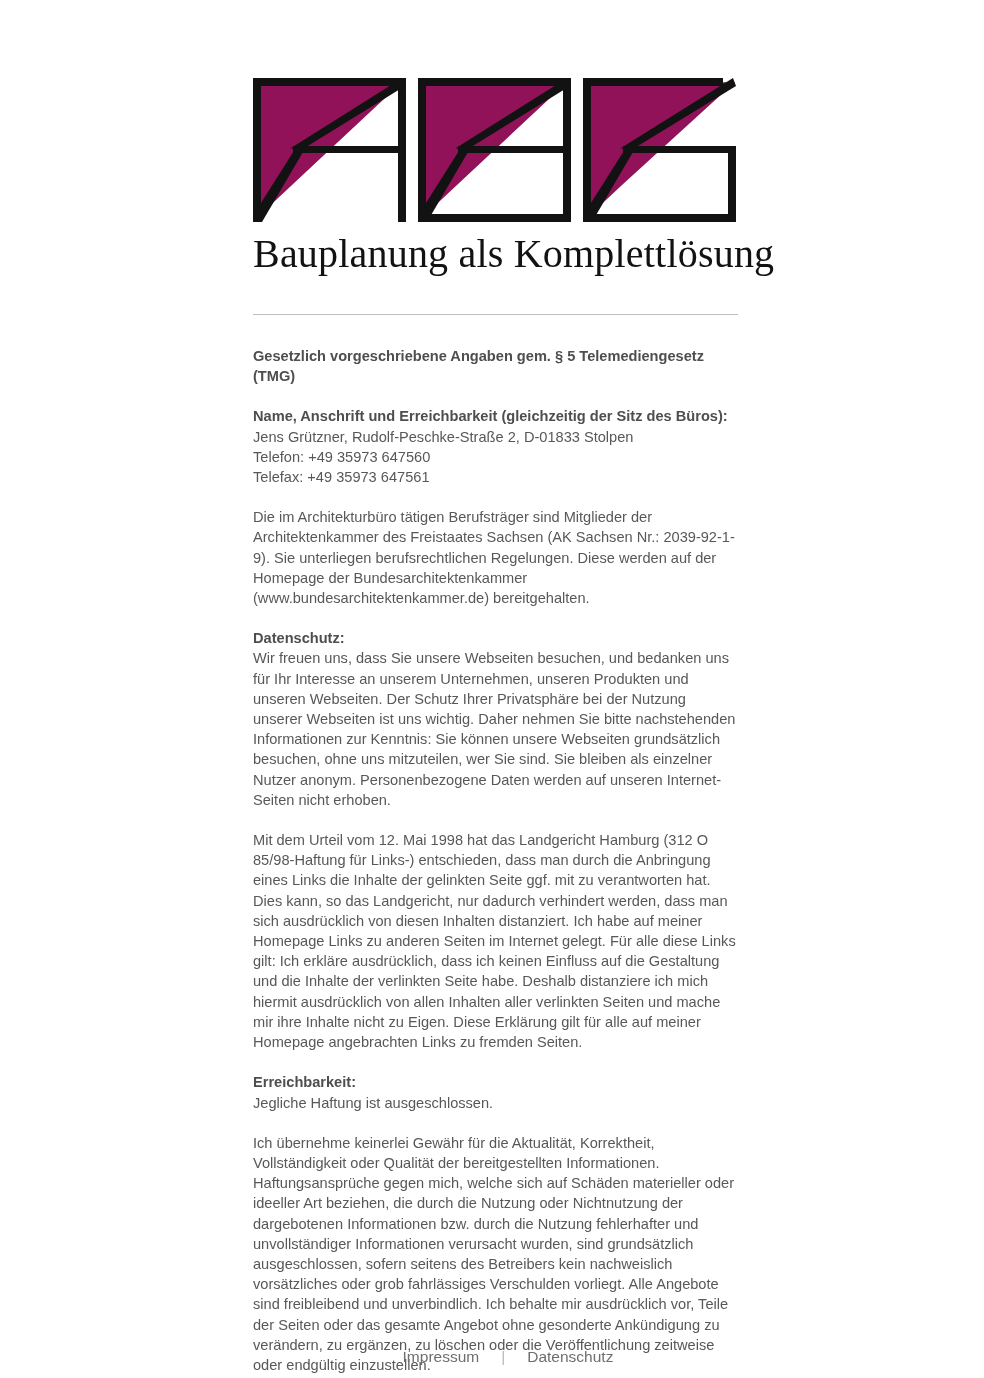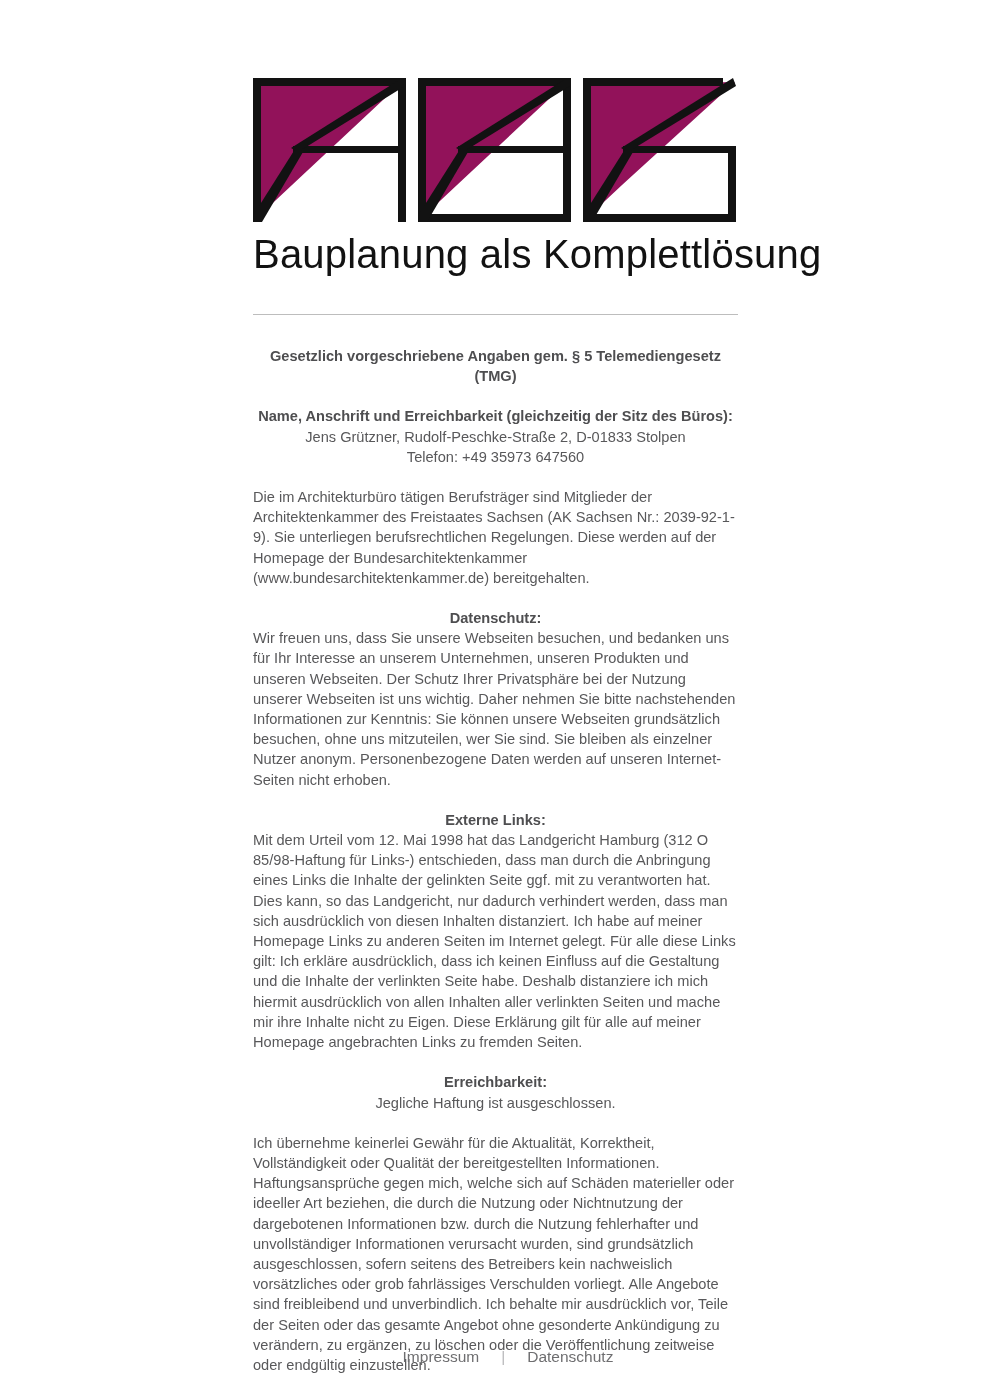--- a/index.html
+++ b/index.html
@@ -42,21 +42,21 @@
   .mark {
     position: relative;
     width: 153px;
     height: 144px;
     flex: 0 0 auto;
   }
   .mark svg { display: block; }
 
   .logo-tagline {
     margin-top: 10px;
-    font-family: Liberation Sans, sans-serif;
+    font-family: Liberation Serif, serif;
     font-size: 40px;
     line-height: 1.12;
     color: #121212;
     letter-spacing: 0.2px;
     white-space: nowrap;
   }
 
   .header-rule {
     position: absolute;
     left: 253px;
@@ -81,21 +81,21 @@
     margin: 0 0 20px 0;
   }
   .content p:last-child { margin-bottom: 0; }
 
   .block-head {
     font-weight: bold;
     color: #4e4e50;
     display: block;
   }
 
-  .nowrap-line { display: block; text-align: center; }
+  .nowrap-line { display: block; }
 
   
   .footer {
     position: absolute;
     left: 16px;
     top: 1348px;
     width: 984px;
     text-align: center;
     font-size: 15.5px;
     color: #6e6e70;
@@ -174,31 +174,31 @@
   <div class="content">
 
     <p>
       <span class="block-head nowrap-line">Gesetzlich vorgeschriebene Angaben gem. § 5 Telemediengesetz (TMG)</span>
     </p>
 
     <p>
       <span class="block-head nowrap-line">Name, Anschrift und Erreichbarkeit (gleichzeitig der Sitz des Büros):</span>
       <span class="nowrap-line">Jens Grützner, Rudolf-Peschke-Straße 2, D-01833 Stolpen</span>
       <span class="nowrap-line">Telefon: +49 35973 647560</span>
+      <span class="nowrap-line">Telefax: +49 35973 647561</span>
     </p>
 
     <p>Die im Architekturbüro tätigen Berufsträger sind Mitglieder der Architektenkammer des Freistaates Sachsen (AK Sachsen Nr.: 2039-92-1-9). Sie unterliegen berufsrechtlichen Regelungen. Diese werden auf der Homepage der Bundesarchitektenkammer (www.bundesarchitektenkammer.de) bereitgehalten.</p>
 
     <p>
       <span class="block-head nowrap-line">Datenschutz:</span>
       <span>Wir freuen uns, dass Sie unsere Webseiten besuchen, und bedanken uns für Ihr Interesse an unserem Unternehmen, unseren Produkten und unseren Webseiten. Der Schutz Ihrer Privatsphäre bei der Nutzung unserer Webseiten ist uns wichtig. Daher nehmen Sie bitte nachstehenden Informationen zur Kenntnis: Sie können unsere Webseiten grundsätzlich besuchen, ohne uns mitzuteilen, wer Sie sind. Sie bleiben als einzelner Nutzer anonym. Personenbezogene Daten werden auf unseren Internet-Seiten nicht erhoben.</span>
     </p>
 
     <p>
-      <span class="block-head nowrap-line">Externe Links:</span>
       <span>Mit dem Urteil vom 12. Mai 1998 hat das Landgericht Hamburg (312 O 85/98-Haftung für Links-) entschieden, dass man durch die Anbringung eines Links die Inhalte der gelinkten Seite ggf. mit zu verantworten hat. Dies kann, so das Landgericht, nur dadurch verhindert werden, dass man sich ausdrücklich von diesen Inhalten distanziert. Ich habe auf meiner Homepage Links zu anderen Seiten im Internet gelegt. Für alle diese Links gilt: Ich erkläre ausdrücklich, dass ich keinen Einfluss auf die Gestaltung und die Inhalte der verlinkten Seite habe. Deshalb distanziere ich mich hiermit ausdrücklich von allen Inhalten aller verlinkten Seiten und mache mir ihre Inhalte nicht zu Eigen. Diese Erklärung gilt für alle auf meiner Homepage angebrachten Links zu fremden Seiten.</span>
     </p>
 
     <p>
       <span class="block-head nowrap-line">Erreichbarkeit:</span>
       <span class="nowrap-line">Jegliche Haftung ist ausgeschlossen.</span>
     </p>
 
     <p>Ich übernehme keinerlei Gewähr für die Aktualität, Korrektheit, Vollständigkeit oder Qualität der bereitgestellten Informationen. Haftungsansprüche gegen mich, welche sich auf Schäden materieller oder ideeller Art beziehen, die durch die Nutzung oder Nichtnutzung der dargebotenen Informationen bzw. durch die Nutzung fehlerhafter und unvollständiger Informationen verursacht wurden, sind grundsätzlich ausgeschlossen, sofern seitens des Betreibers kein nachweislich vorsätzliches oder grob fahrlässiges Verschulden vorliegt. Alle Angebote sind freibleibend und unverbindlich. Ich behalte mir ausdrücklich vor, Teile der Seiten oder das gesamte Angebot ohne gesonderte Ankündigung zu verändern, zu ergänzen, zu löschen oder die Veröffentlichung zeitweise oder endgültig einzustellen.</p>
 

